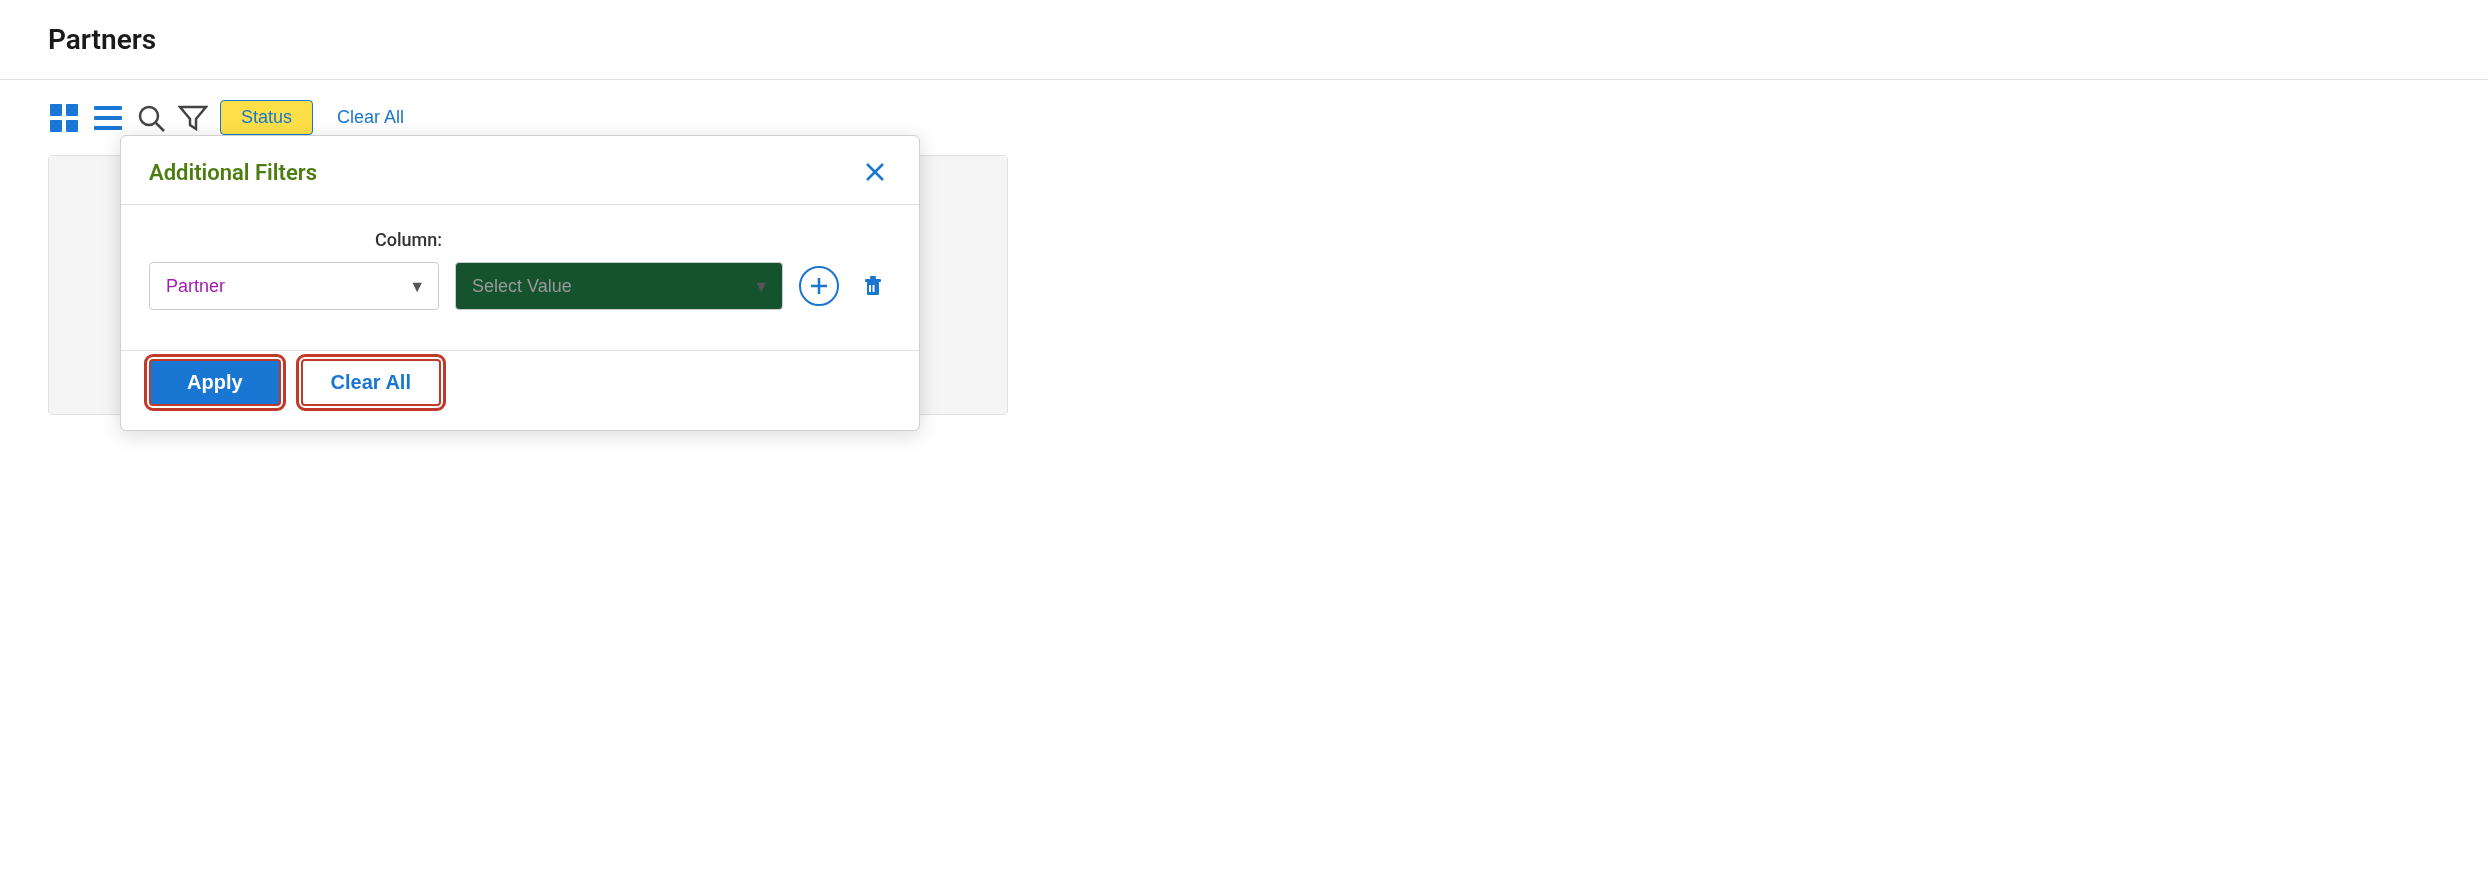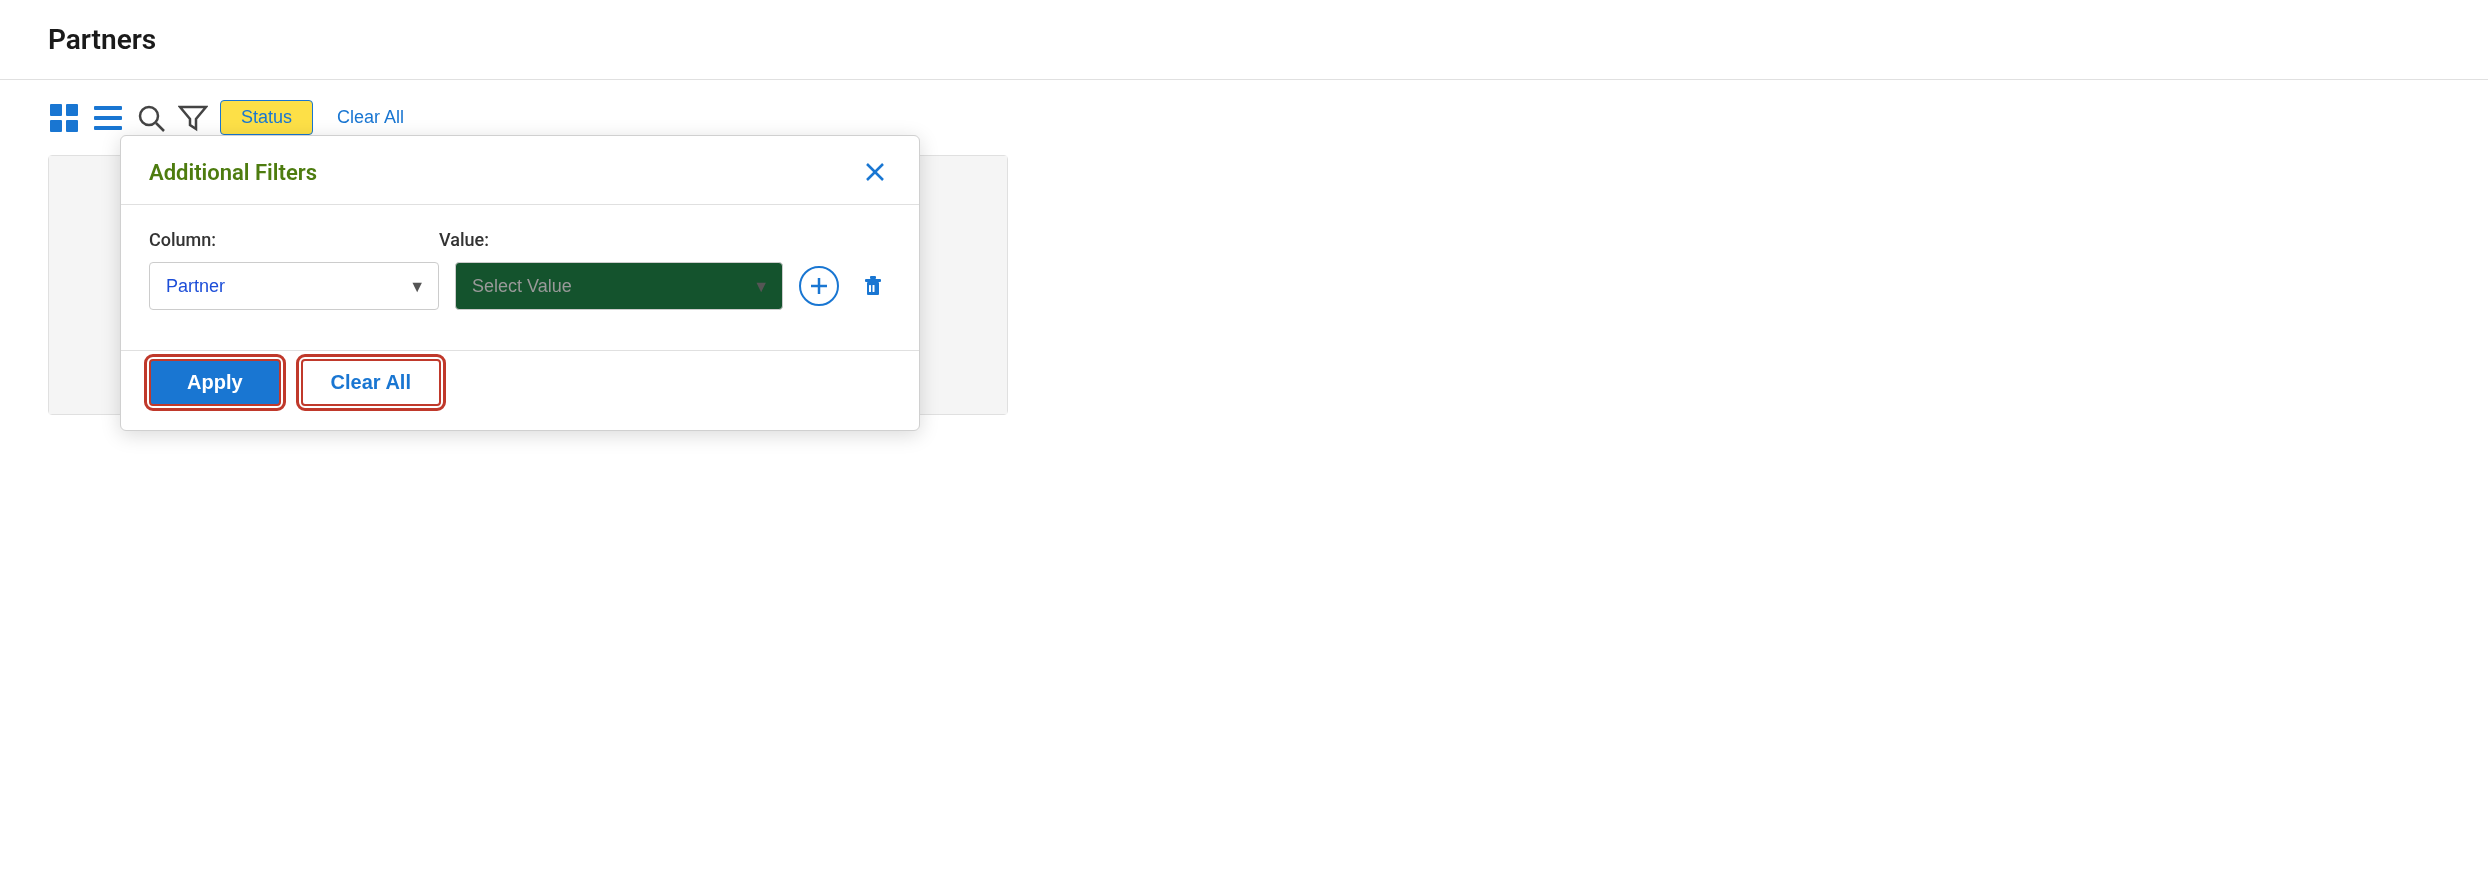--- a/index.html
+++ b/index.html
@@ -162,20 +162,21 @@
       align-items: center;
       justify-content: center;
       width: 32px;
       height: 32px;
     }
     .modal-body {
       padding: 24px 28px;
     }
     .filter-row-labels {
       display: flex;
+      gap: 32px;
       margin-bottom: 12px;
       justify-content: center;
     }
     .filter-label {
       font-size: 18px;
       color: #333;
       font-weight: 500;
     }
     .filter-label.column {
       width: 290px;
@@ -192,21 +193,21 @@
       position: relative;
       width: 290px;
     }
     .select-wrapper select {
       width: 100%;
       height: 48px;
       border: 1px solid #ccc;
       border-radius: 4px;
       padding: 0 16px;
       font-size: 18px;
-      color: #1d4ed8;
+      color: #a21caf;
       background: #fff;
       appearance: none;
       cursor: pointer;
     }
     .select-chevron {
       position: absolute;
       right: 14px;
       top: 50%;
       transform: translateY(-50%);
       pointer-events: none;
@@ -353,21 +354,20 @@
           <svg width="22" height="22" viewBox="0 0 22 22" fill="none" stroke="#1976d2" stroke-width="2.5">
             <line x1="3" y1="3" x2="19" y2="19"></line>
             <line x1="19" y1="3" x2="3" y2="19"></line>
           </svg>
         </button>
       </div>
 
       <div class="modal-body">
         <div class="filter-row-labels">
           <div class="filter-label column">Column:</div>
-          <div class="filter-label value">Value:</div>
         </div>
         <div class="filter-row-inputs">
 
           <div class="select-wrapper">
             <select>
               <option value="partner">Partner</option>
             </select>
             <span class="select-chevron">▼</span>
           </div>
 

